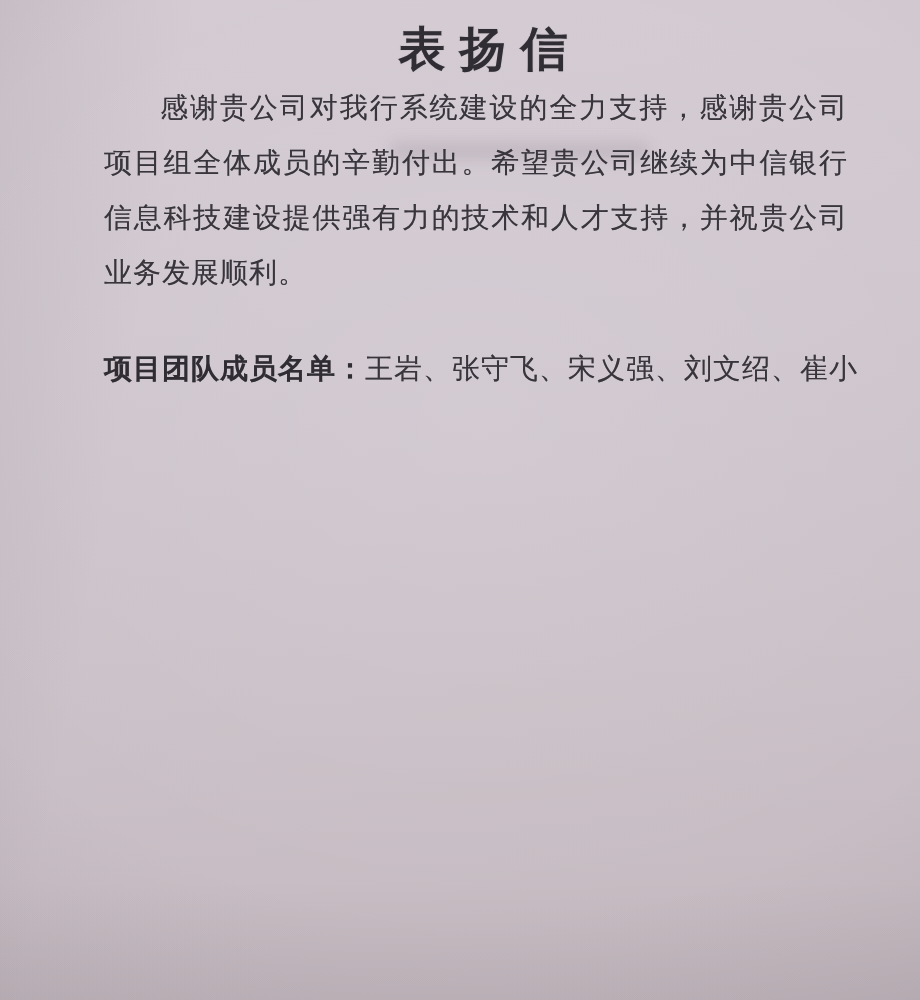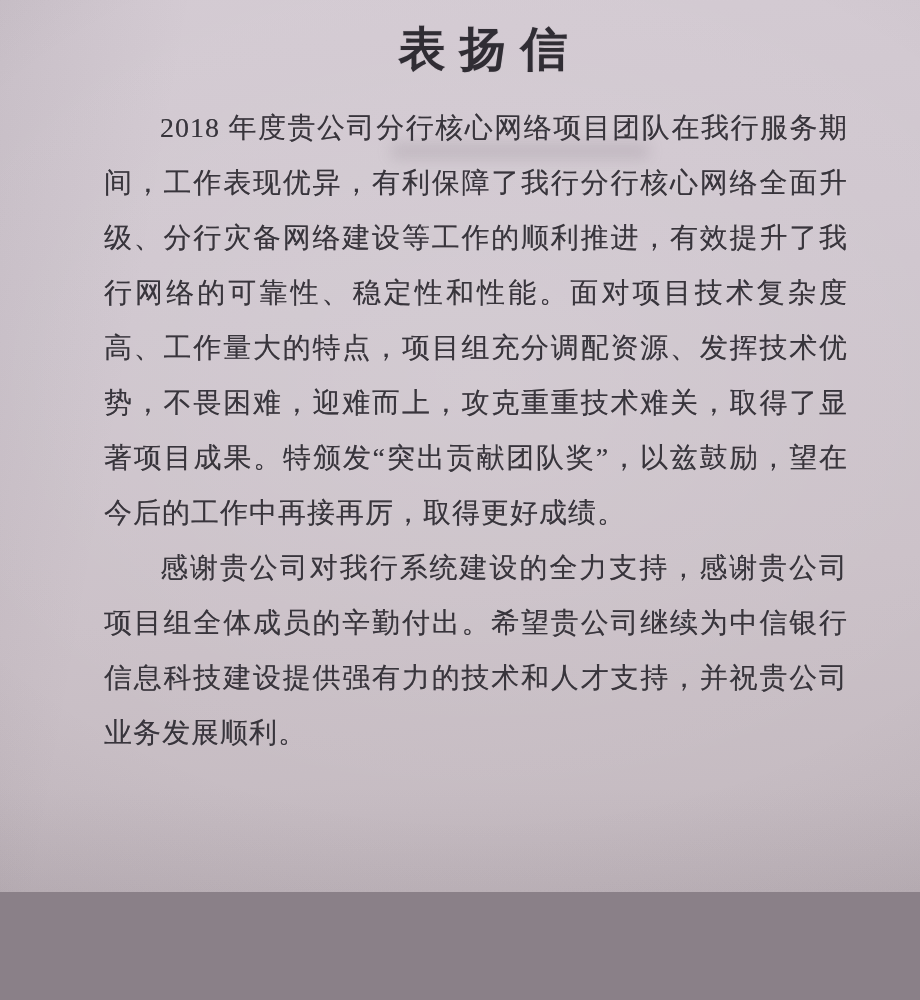--- a/index.html
+++ b/index.html
@@ -3,21 +3,21 @@
 <meta charset="utf-8">
 <style>
   html, body {
     margin: 0;
     padding: 0;
     background: #8a8088;
   }
   .page {
     position: relative;
     width: 920px;
-    height: 892px;
+    height: 1000px;
     margin: 0 auto;
     overflow: hidden;
     background: linear-gradient(175deg, #d4cbd3 0%, #cfc6ce 35%, #cbc1c8 65%, #c3b9bf 100%);
     font-family: "Liberation Serif", "DejaVu Serif", serif;
     color: #36333a;
   }
   
   .page::before {
     content: "";
     position: absolute;
@@ -97,18 +97,20 @@
 </style>
 </head>
 <body>
 
 <div class="page">
   <div class="smudge"></div>
   <div class="content">
     <h1 class="title">表扬信</h1>
 
 
-    <p class="body-paragraph first">2018 年度贵公司分行核心网络项目团队在我行服务期间，工作表现优异，有利保障了我行分行核心网络全面升级、分行灾备网络建设等工作的顺利推进，有效提升了我行网络的可靠性、稳定性和性能。面对项目技术复杂度高、工作量大的特点，项目组充分调配资源、发挥技术优势，不畏困难，迎难而上，攻克重重技术难关，取得了显著项目成果。特颁发“突出贡献团队奖”，以兹鼓励，望在今后的工作中再接再厉，取得更好成绩。</p>
 
     <p class="body-paragraph">感谢贵公司对我行系统建设的全力支持，感谢贵公司项目组全体成员的辛勤付出。希望贵公司继续为中信银行信息科技建设提供强有力的技术和人才支持，并祝贵公司业务发展顺利。</p>
 
+    <div class="team-line">
+      <span class="team-label">项目团队成员名单：</span><span class="team-names">王岩、张守飞、宋义强、刘文绍、崔小</span>
+    </div>
   </div>
 </div>
 
 </body></html>

